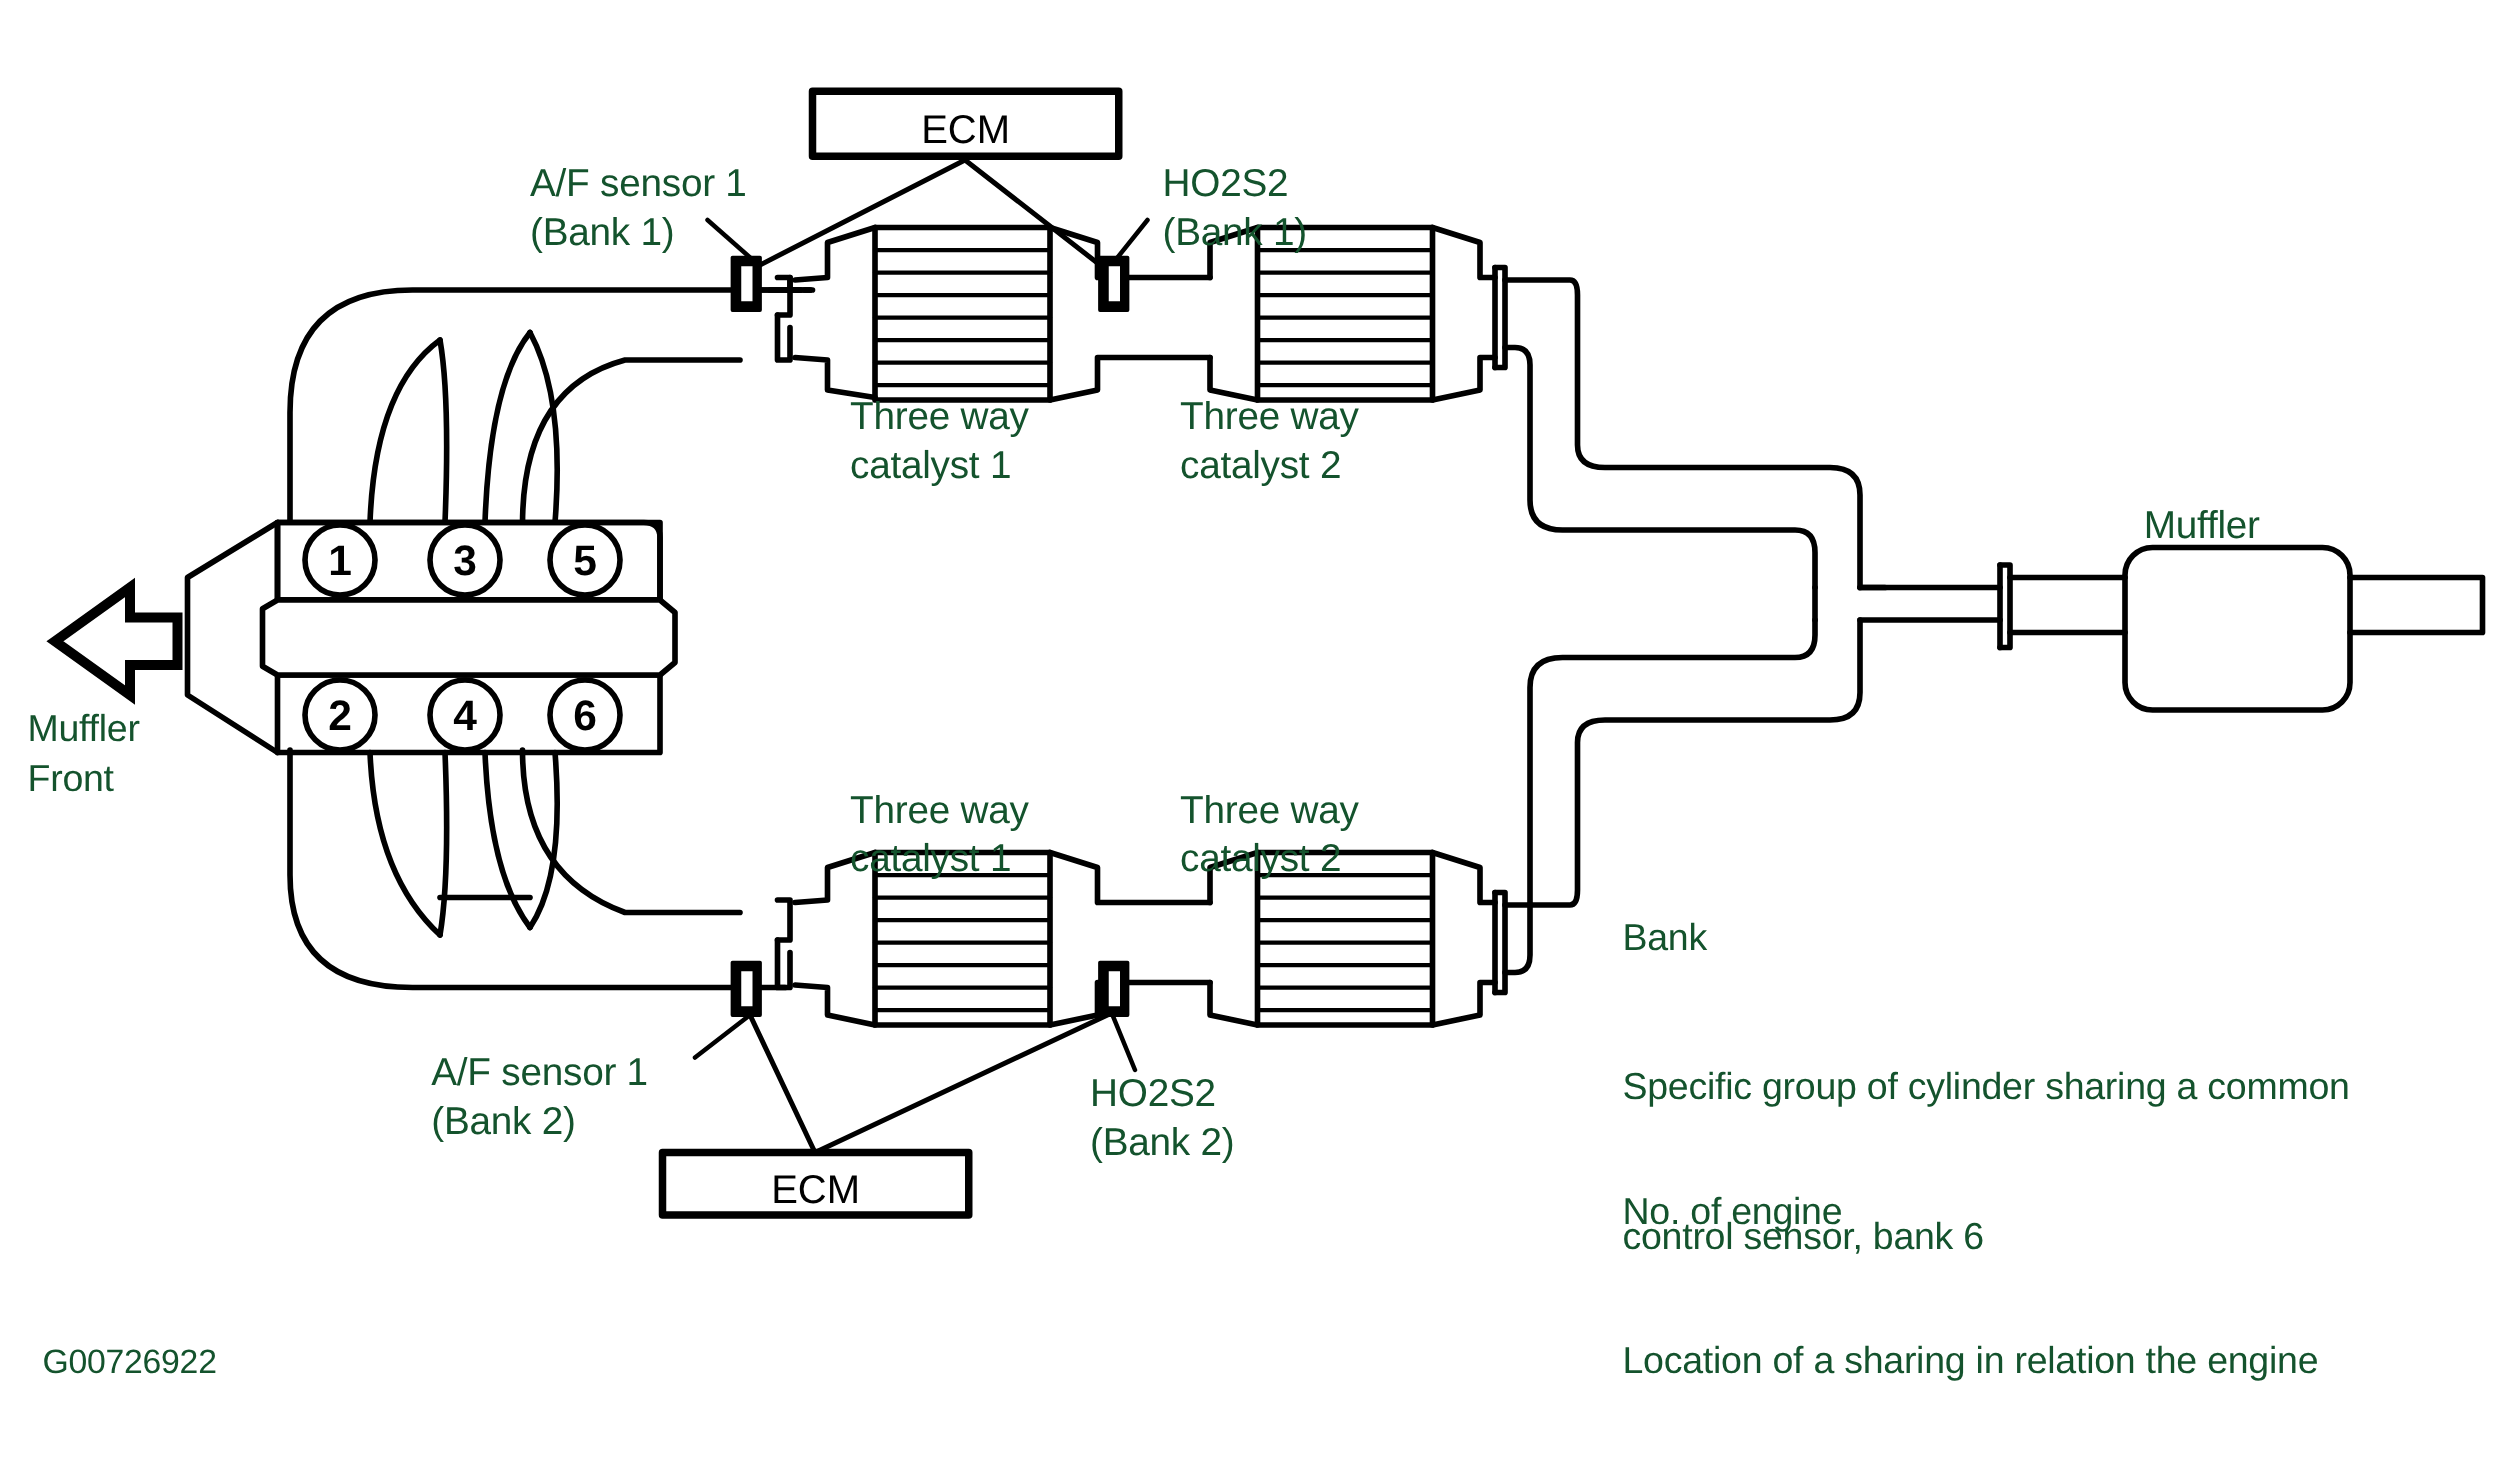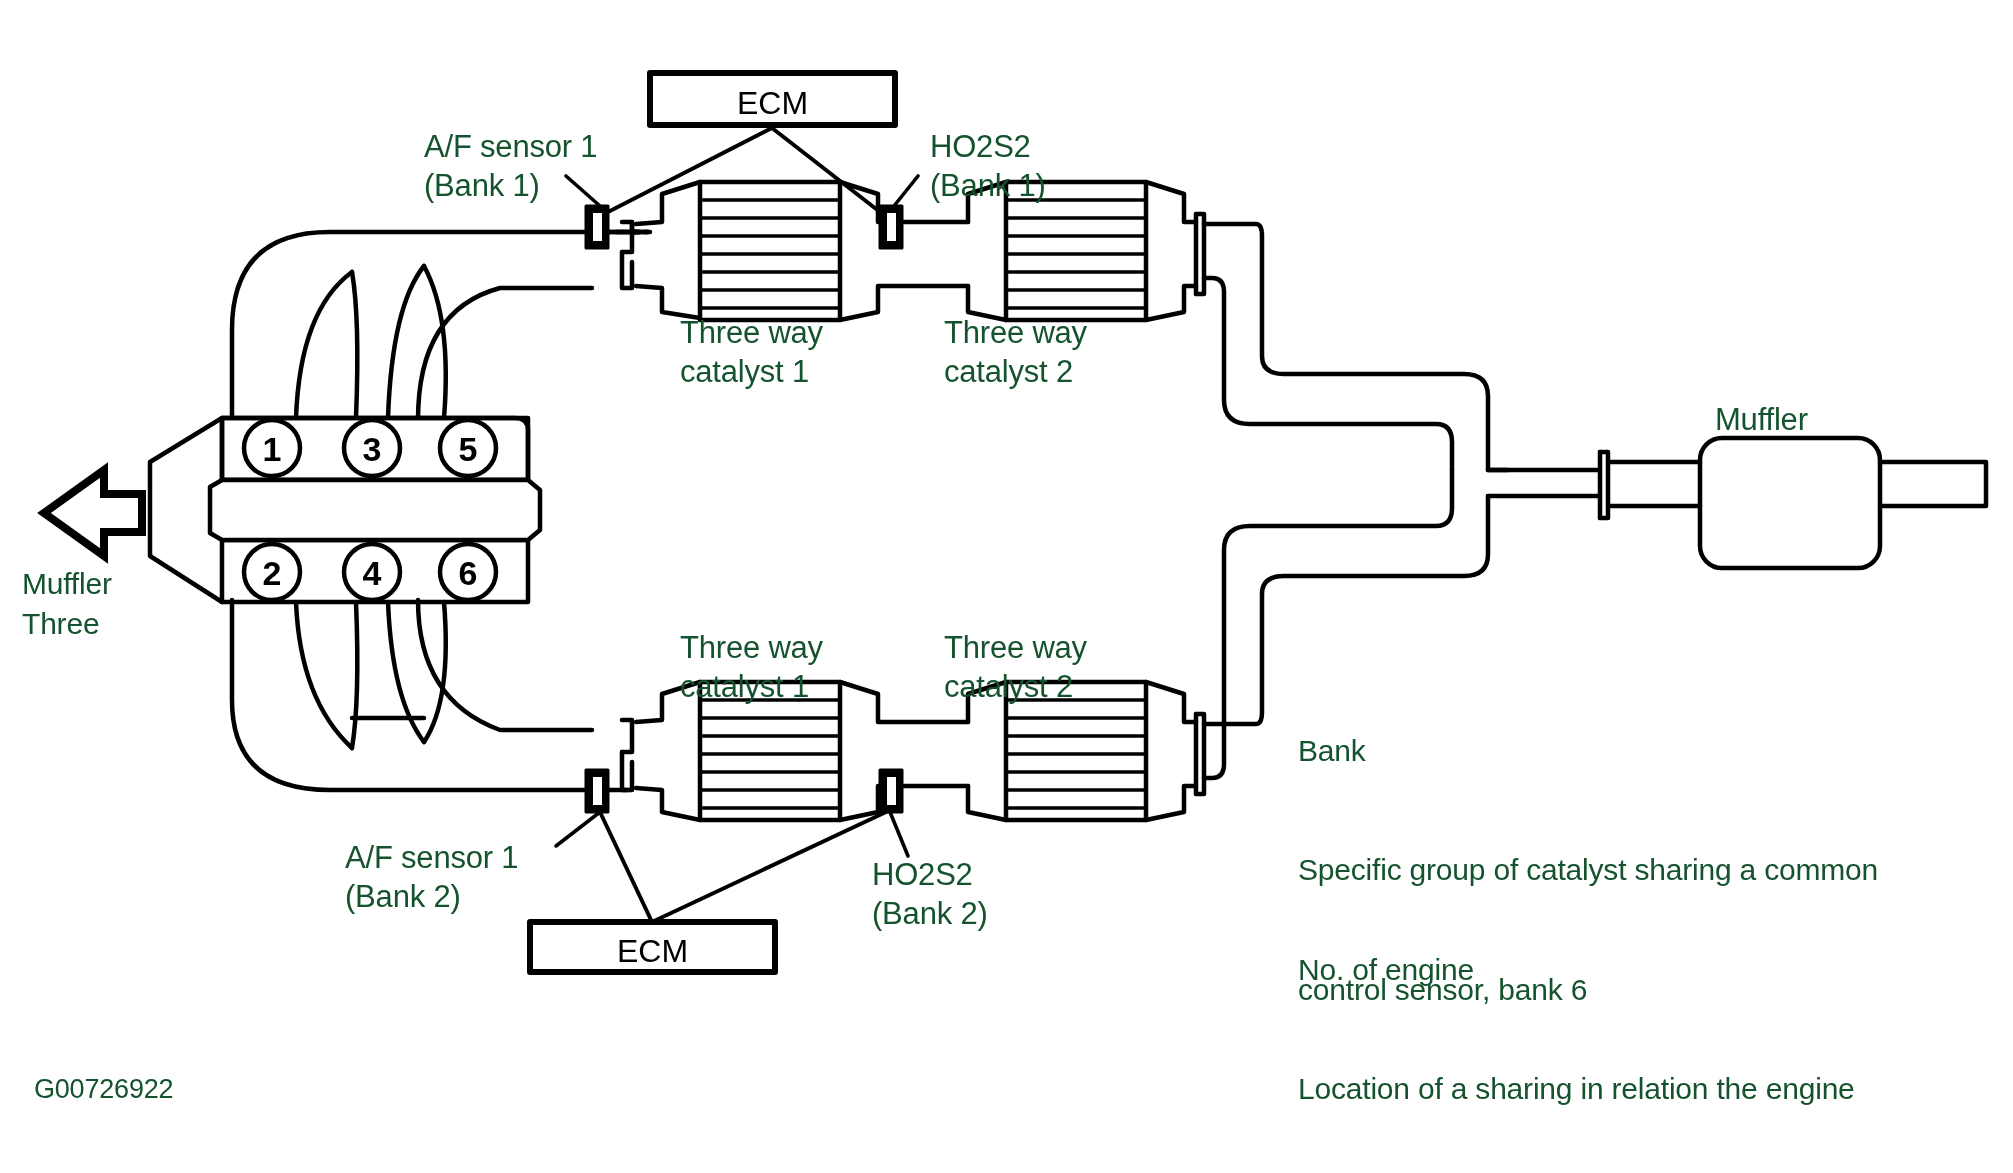--- a/index.html
+++ b/index.html
@@ -264,32 +264,32 @@
   <div class="lbl lbl-lg" style="left:944px; top:313px;">Three way</div>
   <div class="lbl lbl-lg" style="left:944px; top:352px;">catalyst 2</div>
 
   <div class="lbl lbl-lg" style="left:680px; top:628px;">Three way</div>
   <div class="lbl lbl-lg" style="left:680px; top:667px;">catalyst 1</div>
 
   <div class="lbl lbl-lg" style="left:944px; top:628px;">Three way</div>
   <div class="lbl lbl-lg" style="left:944px; top:667px;">catalyst 2</div>
 
   <div class="lbl lbl-md" style="left:22px; top:565px;">Muffler</div>
-  <div class="lbl lbl-md" style="left:22px; top:605px;">Three</div>
+  <div class="lbl lbl-md" style="left:22px; top:605px;">Front</div>
 
   <div class="cyl-num" style="left:252px; top:430px;">1</div>
   <div class="cyl-num" style="left:352px; top:430px;">3</div>
   <div class="cyl-num" style="left:448px; top:430px;">5</div>
   <div class="cyl-num" style="left:252px; top:554px;">2</div>
   <div class="cyl-num" style="left:352px; top:554px;">4</div>
   <div class="cyl-num" style="left:448px; top:554px;">6</div>
 
   <div class="lbl note-block" style="left:1298px; top:651px;">
     <div>Bank</div>
-    <div>Specific group of catalyst sharing a common</div>
+    <div>Specific group of cylinder sharing a common</div>
     <div>control sensor, bank 6</div>
     
   </div>
 
   <div class="lbl note-block" style="left:1298px; top:870px;">
     <div>No. of engine</div>
     <div>Location of a sharing in relation the engine</div>
     
     
     

